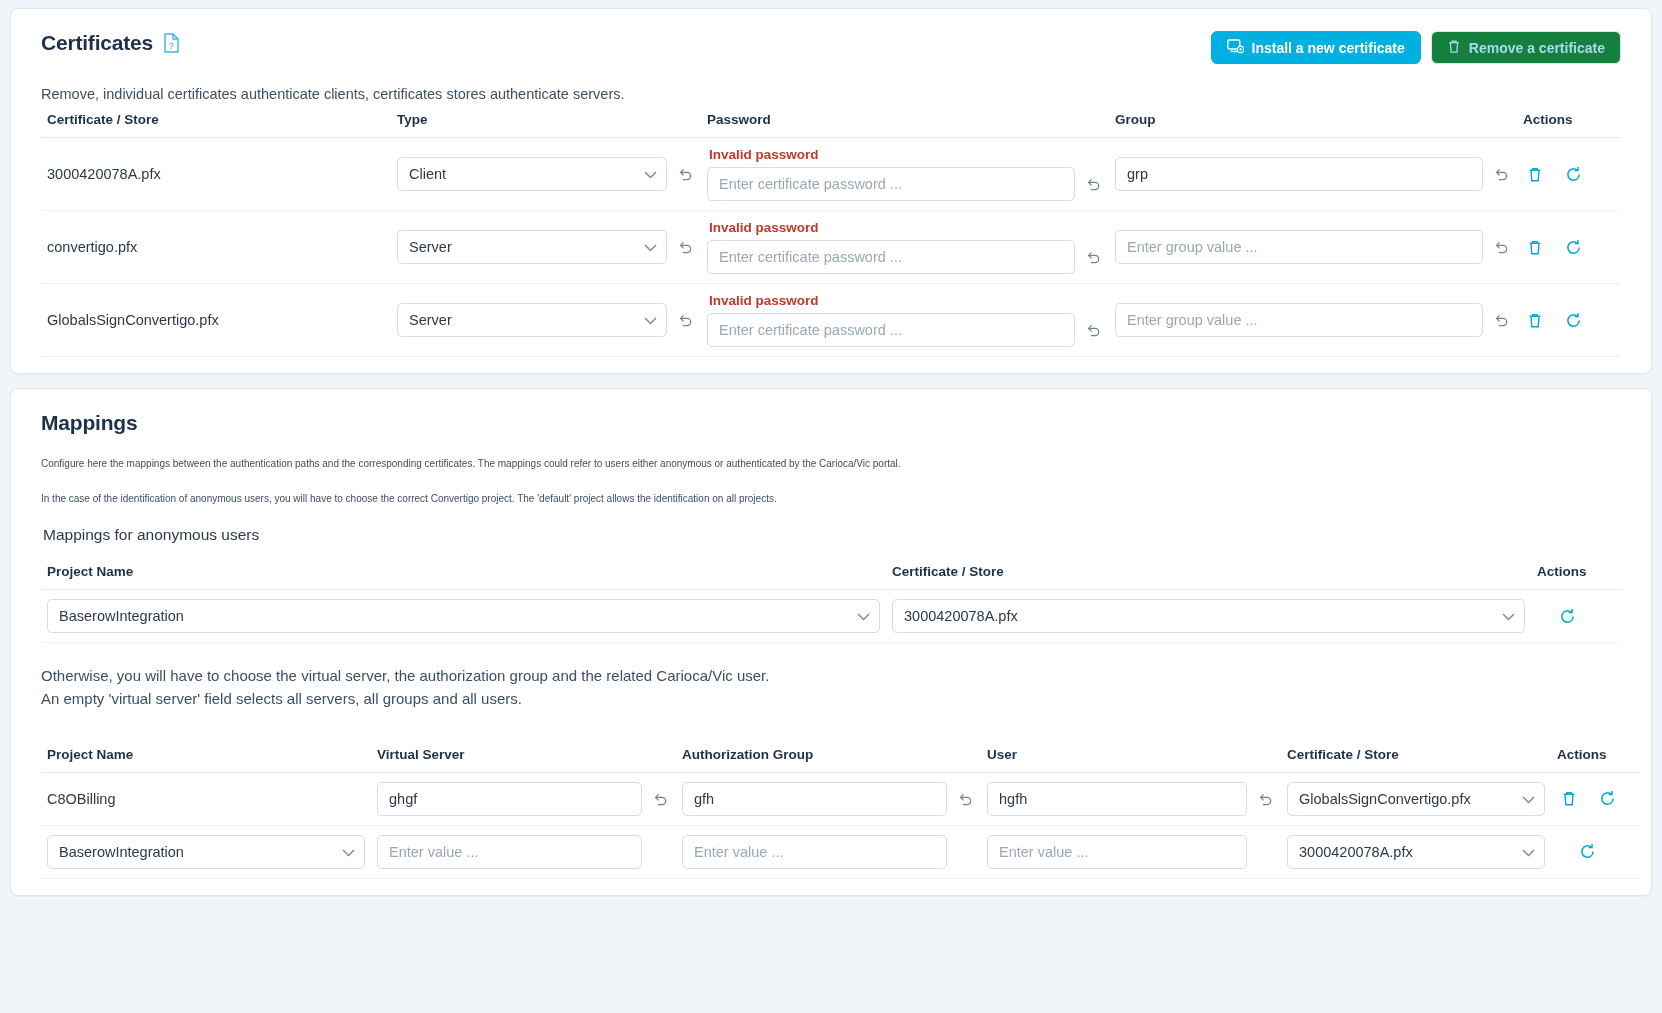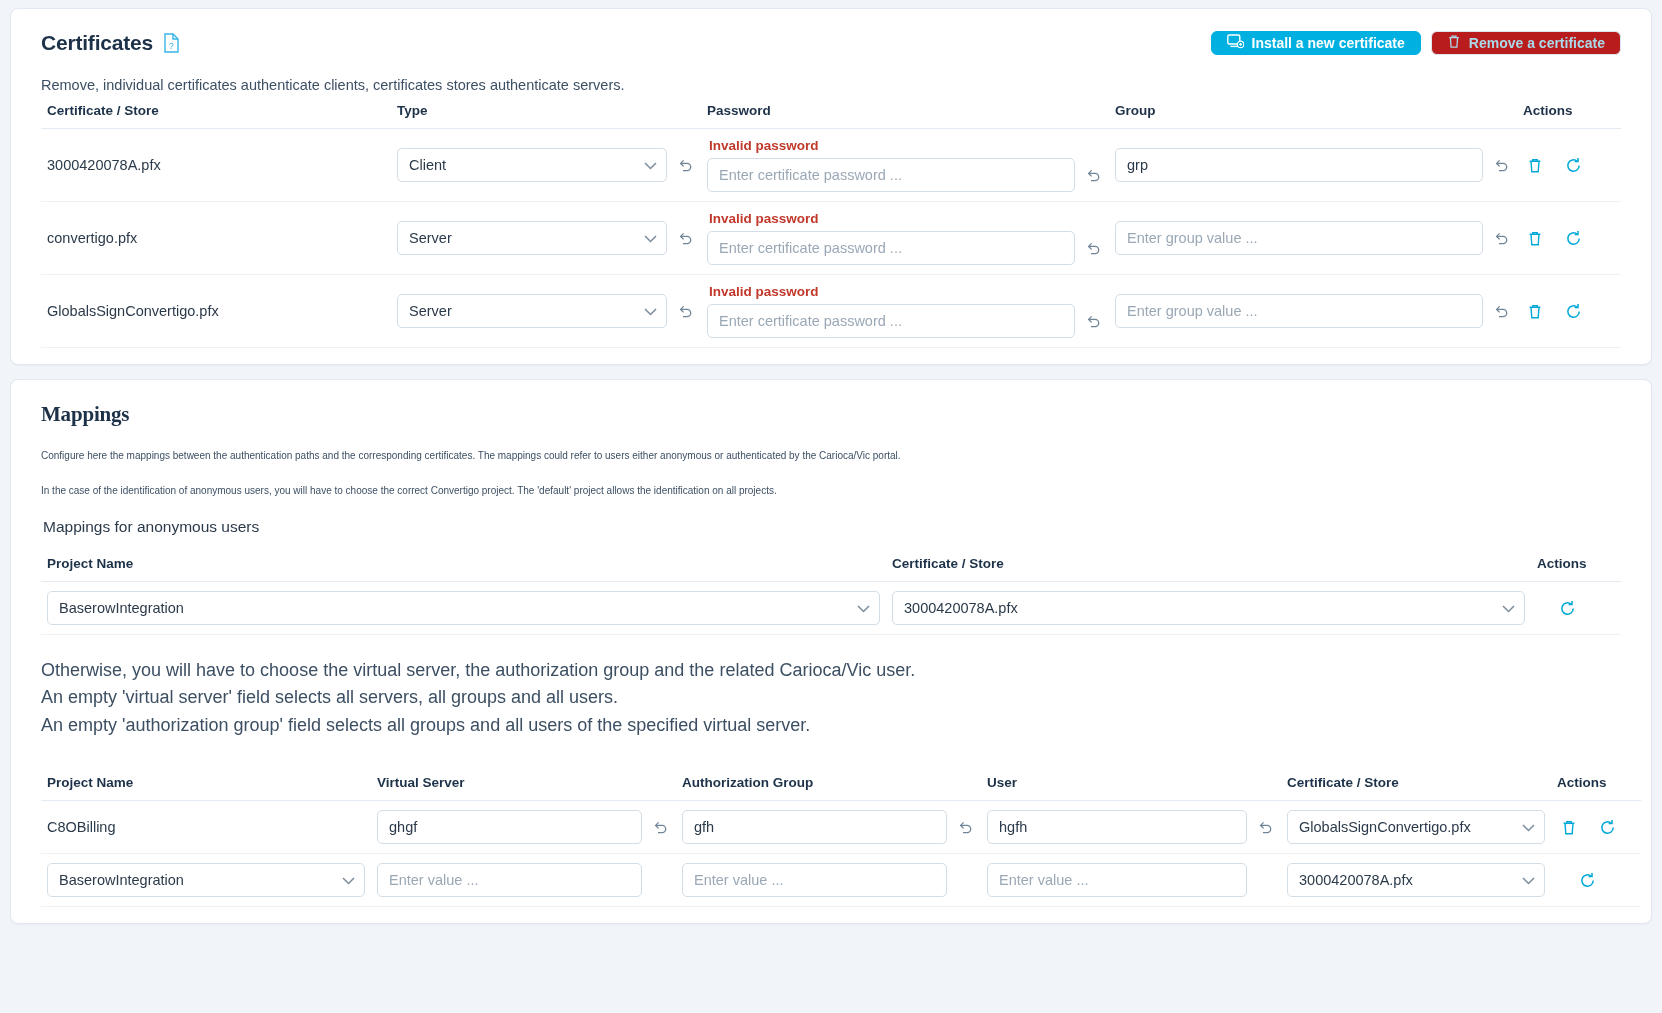--- a/index.html
+++ b/index.html
@@ -39,62 +39,61 @@
     color: #1d3249;
     margin: 0;
     letter-spacing: -0.2px;
   }
   h2.section-title {
     font-size: 21px;
     font-weight: bold;
     color: #1d3249;
     margin: 0 0 22px 0;
     letter-spacing: -0.2px;
-    font-family: Liberation Serif, serif;
   }
   .help-icon { display: inline-flex; }
   .btn-row { display: flex; gap: 10px; align-items: center; }
 
   .btn {
     display: inline-flex;
     align-items: center;
     gap: 8px;
-    height: 24px;
+    height: 33px;
     padding: 0 15px;
     border-radius: 6px;
     font-size: 14px;
     font-weight: bold;
     cursor: pointer;
     border: 1px solid transparent;
     white-space: nowrap;
   }
   .btn-primary {
     background: #00b0e0;
     color: #ffffff;
     border-color: #00b0e0;
   }
   .btn-ghost {
-    background: #b91c1c;
+    background: #15803d;
     color: #a9d9ea;
     border: 1px solid #dbe6ee;
     cursor: default;
   }
 
   .subtitle {
     margin: 22px 0 0 0;
     font-size: 14.5px;
     color: #3c4f63;
   }
   .para {
     margin: 0 0 20px 0;
     font-size: 10px;
     color: #3c4f63;
     line-height: 1.45;
   }
-  .multiline { margin: 0 0 26px 0; font-size: 18px; color: #3c4f63; line-height: 1.52; }
+  .multiline { margin: 0 0 26px 0; font-size: 15px; color: #3c4f63; line-height: 1.52; }
   .sub-label {
     font-size: 15.5px;
     color: #2b3a4a;
     margin: 0 0 10px 2px;
   }
 
   
   table.grid {
     width: 100%;
     border-collapse: collapse;
@@ -507,21 +506,20 @@
                 </button>
               </div>
             </td>
           </tr>
         </tbody>
       </table>
 
       <div class="multiline" style="margin-top:22px">
         <div>Otherwise, you will have to choose the virtual server, the authorization group and the related Carioca/Vic user.</div>
         <div>An empty 'virtual server' field selects all servers, all groups and all users.</div>
-        <div>An empty 'authorization group' field selects all groups and all users of the specified virtual server.</div>
       </div>
 
 
       <table class="grid">
         <colgroup>
             <col class="k-proj">
             <col class="k-vs">
             <col class="k-ag">
             <col class="k-user">
             <col class="k-cert">

